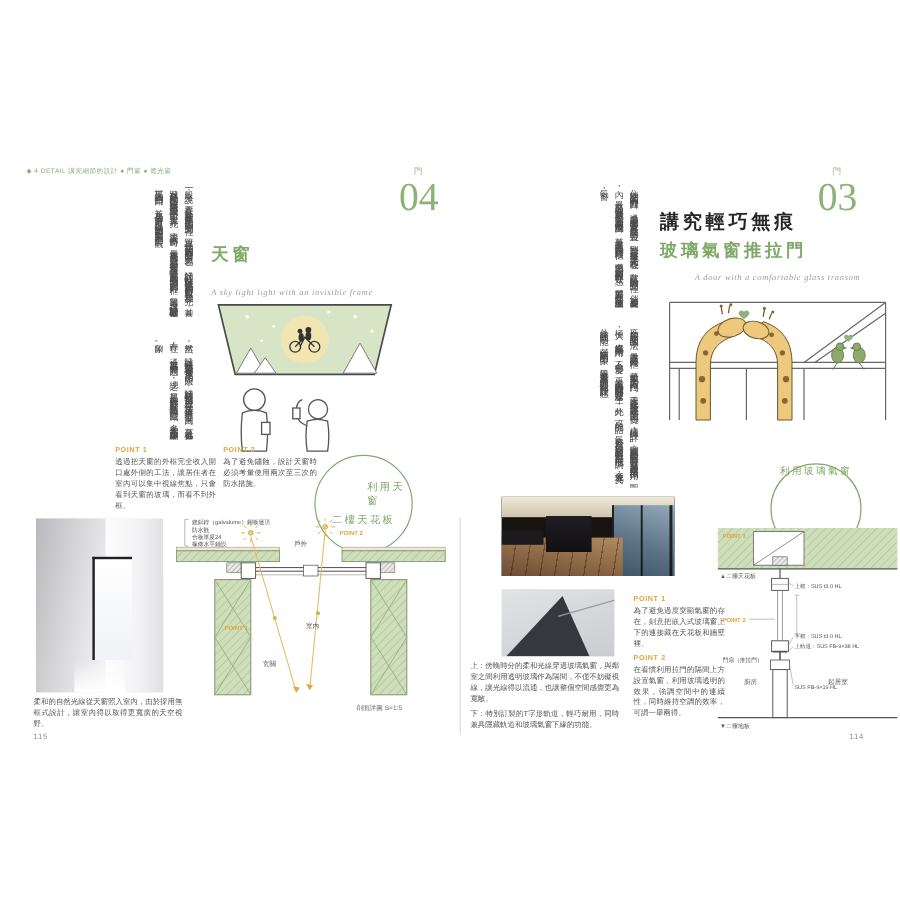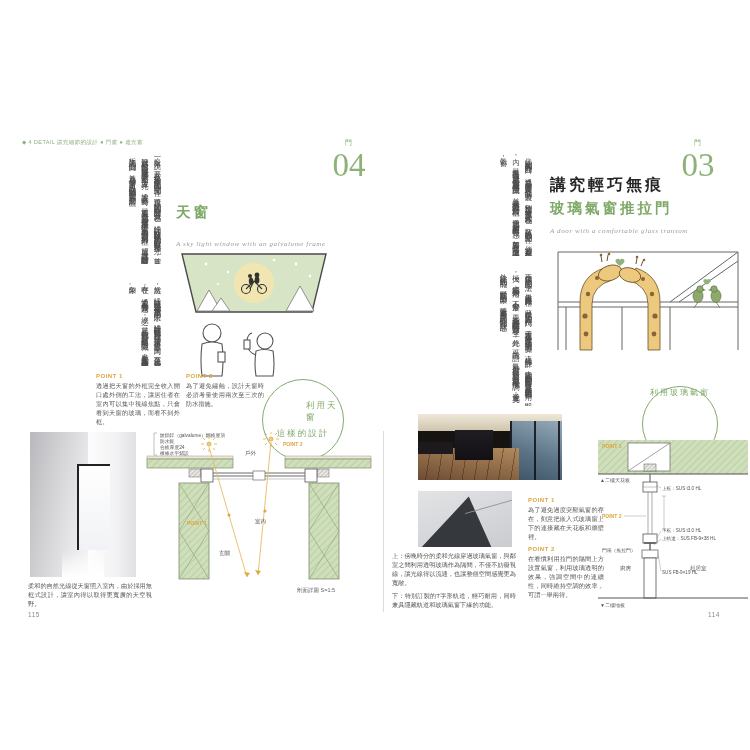--- a/index.html
+++ b/index.html
@@ -63,21 +63,21 @@
   <div class="abs header" style="left:22px;top:139px;">◆ 4 DETAIL 講究細節的設計 ● 門窗 ● 遮光窗</div>
 
   <div class="abs vtext" style="left:25px;top:152px;width:138px;height:112px;">一般來說，要在位於密集住宅區的住宅空間裡，設置尺寸稍大的對外開口並不容易，設計師往往難以確保足夠的窗口取景和採光。其實，類似狀況最好的解決辦法就是設置天窗（即上方採光）。設置天窗時，最重要的就是必須盡量讓居住者從室內看不到開口處的外框，簡單說就是設計師得讓天窗看來只是天花板上的一個開口，並為居住者留下可以從這個開口看到天空的景觀。</div>
   <div class="abs vtext" style="left:25px;top:280px;width:138px;height:86px;">當然，設計時還必須仔細考量屋頂的防水，設計師只要把目標放在「讓居住者不只從室內，甚至從戶外也感覺不到天窗的存在」，通常就不會有問題。總之，只要能夠做好外框和軌道的隱藏，多半都能為建築物營造出無限開闊的印象。</div>
 
   <div class="abs" style="left:294px;top:138px;width:42px;text-align:center;margin-left:34px;">
     <span class="chapchar">門</span>
     <span class="bignum">04</span>
   </div>
   <div class="abs subtitle" style="left:176px;top:203px;">天窗</div>
-  <div class="abs english" style="left:176px;top:240px;">A sky light window with an galvalume frame</div>
+  <div class="abs english" style="left:176px;top:240px;">A sky light light with an invisible frame</div>
 
   <svg class="abs" style="left:176px;top:252px;" width="156" height="126" viewBox="0 0 156 126">
     <g>
       <polygon points="6,2 150,2 136,60 20,60" fill="#d8e4c6" stroke="#4a4a4a" stroke-width="1.4"></polygon>
       <circle cx="78" cy="31" r="20" fill="#f1e6b2"></circle>
       <g stroke="#333" stroke-width="1.1" fill="none">
         <circle cx="70" cy="37" r="4.5"></circle>
           <circle cx="86" cy="37" r="4.5"></circle>
         <path d="M70,37 L78,29 L86,37 M74,37 L78,29"></path>
       </g>
@@ -119,21 +119,21 @@
     <div class="pointlabel">POINT 1</div>
     <div class="pointtext">透過把天窗的外框完全收入開口處外側的工法，讓居住者在室內可以集中視線焦點，只會看到天窗的玻璃，而看不到外框。</div>
   </div>
   <div class="abs" style="left:186px;top:373px;width:78px;">
     <div class="pointlabel">POINT 2</div>
     <div class="pointtext">為了避免鏽蝕，設計天窗時必須考量使用兩次至三次的防水措施。</div>
   </div>
 
   <div class="abs badge" style="left:262px;top:379px;width:80px;height:80px;">
     <span style="font-size:8.5px;margin-left:43px;">利用天窗</span>
-    <span style="font-size:8.5px;">這樣的設計</span>
+    <span style="font-size:8.5px;">二樓天花板</span>
   </div>
 
   <div class="photo photoL" style="left:30px;top:432px;width:106px;height:145px;">
     <div class="litwall"></div>
     <div class="frame"></div>
     <div class="glow"></div>
   </div>
   <div class="abs caption" style="left:28px;top:581px;width:124px;">柔和的自然光線從天窗照入室內，由於採用無框式設計，讓室內得以取得更寬廣的天空視野。</div>
   <div class="abs pagenum" style="left:28px;top:611px;">115</div>
 
@@ -202,21 +202,21 @@
 
   <div class="abs vtext" style="left:392px;top:152px;width:142px;height:104px;">住宅空間的對外開口，通常是空間中最具可看性的裝置，特別是在擁有挑高式天花板、寬敞較大的空間裡。倘若想要把戶外的景觀帶入室內，最常見的做法就是把整扇牆面都做成開口，並盡量隱藏外框和橫框，避免門扇和窗框的存在感，譬如要在透明玻璃的嵌入式門窗上方加上氣窗，</div>
   <div class="abs vtext" style="left:392px;top:268px;width:142px;height:138px;">不妨採用相同的手法，盡量隱藏外框，藉以柔化下方的推拉門，讓天花板產生浮懸在半空的感覺。這樣的設計，由於窗扇的外框同時具有支撐和懸吊軌道的作用，即使開口的寬度極大，也能經久耐用，不會變形，更能避免難以開關的狀況發生。此外，可能的話，氣窗外框（樹脂材）的顏色盡可能低調，避免突兀，並兼具與室外呼應的功能，營造鮮明的印象，讓氣窗兼具本身的功能性和設計感。</div>
 
   <div class="abs" style="left:676px;top:138px;width:44px;text-align:center;">
     <span class="chapchar">門</span>
     <span class="bignum">03</span>
   </div>
   <div class="abs subtitle" style="left:550px;top:199px;">玻璃氣窗推拉門</div>
   <div class="abs title" style="left:550px;top:175px;">講究輕巧無痕</div>
-  <div class="abs english" style="left:550px;top:227px;">A door with a comfortable glass transom</div>
+  <div class="abs english" style="left:579px;top:227px;">A door with a comfortable glass transom</div>
 
   <svg class="abs" style="left:552px;top:246px;" width="190" height="106" viewBox="0 0 190 106">
     <g stroke="#666" stroke-width="1" fill="none">
       <path d="M6,6 H186 M6,6 V104 M186,6 V104"></path>
       <path d="M6,56 H186 M6,61 H186"></path>
       <path d="M186,6 L118,56 M186,15 L127,56"></path>
       <path d="M14,61 V104 M70,61 V104 M118,61 V104"></path>
     </g>
     <g>
       <path d="M28,104 L28,56 Q28,30 52,22 L60,34 Q40,40 40,58 L40,104 Z" fill="#ecc97c" stroke="#6b4f28" stroke-width="0.8"></path>

